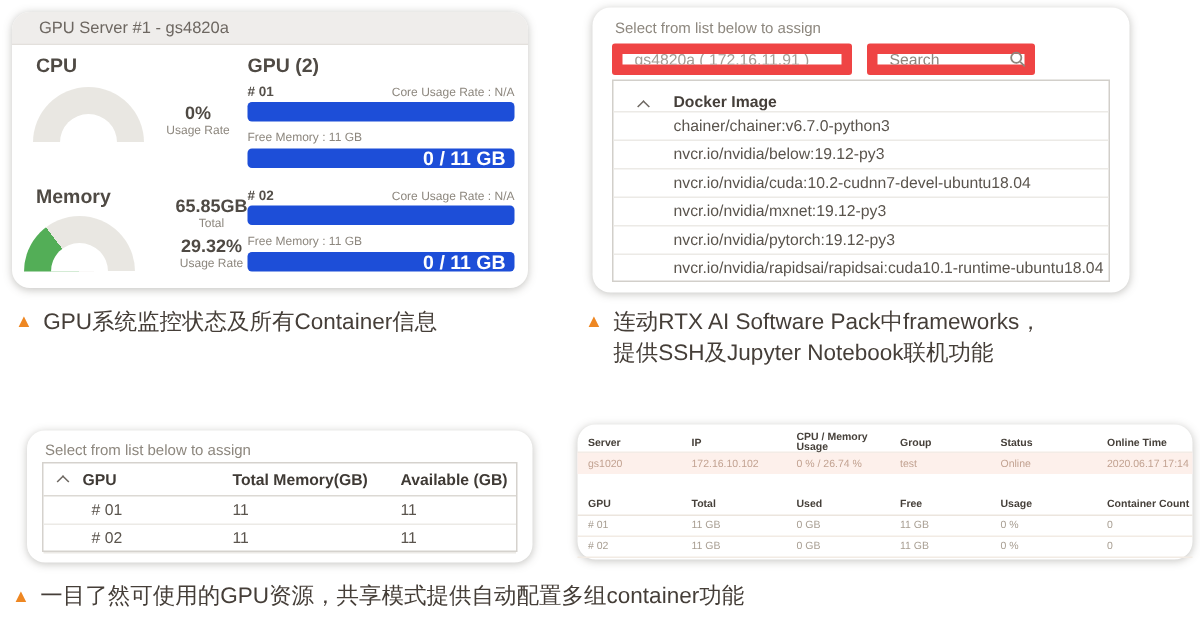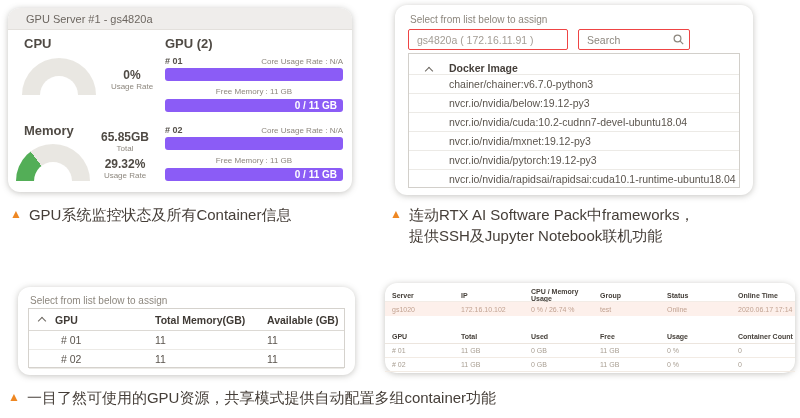--- a/index.html
+++ b/index.html
@@ -16,28 +16,28 @@
   .gauge { position:absolute; width:74px; height:37px; overflow:hidden; }
   .gauge-disc { width:74px; height:74px; border-radius:50%; background:#e9e7e2; }
   .gauge-hole { position:absolute; left:18px; top:18px; width:38px; height:38px; border-radius:50%; background:#fff; }
   .stat-block { position:absolute; text-align:center; }
   .stat-big { font-size:12px; font-weight:bold; color:#4f4a44; line-height:14px; }
   .stat-small { font-size:8px; color:#8d877e; line-height:10px; }
   .gpu-item { position:absolute; left:157px; width:178px; }
   .gpu-item-head { display:flex; justify-content:space-between; align-items:baseline; height:11px; }
   .gpu-id { font-size:9px; font-weight:bold; color:#55504a; }
   .gpu-note { font-size:8px; color:#8d877e; }
-  .bar { height:13px; background:#8b5cf6; border-radius:3px; margin-top:1px;
-         font-size:10px; font-weight:bold; color:#fff; text-align:right; line-height:13px; padding-right:6px; }
-  .free-row { text-align:center; font-size:8px; color:#8d877e; margin-top:6px; height:10px; }
+  .bar { height:13px; background:#1d4ed8; border-radius:3px; margin-top:1px;
+         font-size:13px; font-weight:bold; color:#fff; text-align:right; line-height:13px; padding-right:6px; }
+  .free-row { text-align:left; font-size:8px; color:#8d877e; margin-top:6px; height:10px; }
 
   
   .panel-docker { left:395px; top:5px; width:358px; height:190px; }
   .panel-title { position:absolute; font-size:10px; color:#8d877e; }
-  .inp { position:absolute; height:21px; border:1px solid #ef4444; border-radius:2px; background:#fff;
+  .inp { position:absolute; height:21px; border:7px solid #ef4444; border-radius:2px; background:#fff;
          font-family:"Liberation Sans", sans-serif; font-size:10.5px; padding:0 8px; }
   .inp-server { left:13px; top:24px; width:160px; color:#a39d95; }
   .inp-search-wrap { position:absolute; left:183px; top:24px; width:112px; height:21px; }
   .inp-search { left:0; top:0; width:112px; color:#55504a; padding-right:14px; }
   .inp-search::placeholder { color:#8d877e; }
   .search-glyph { position:absolute; right:6px; top:5px; }
   .list-table { position:absolute; left:13px; top:48px; width:332px; height:135px; border:1px solid #d2cfca; }
   .list-head { height:20px; display:flex; align-items:flex-end; font-size:10.5px; font-weight:bold; color:#453f3a; }
   .chev { display:inline-block; width:6px; height:6px; border-left:1.5px solid #6d6761; border-top:1.5px solid #6d6761;
           transform:rotate(45deg); margin:2px 0 0 0; }
@@ -87,21 +87,21 @@
   <div class="stat-block" style="left:94px; top:60px; width:60px;">
     <div class="stat-big">0%</div>
     <div class="stat-small">Usage Rate</div>
   </div>
 
   <div class="sec-label" style="left:16px; top:115px;">Memory</div>
   <div class="gauge" style="left:8px; top:136px;">
     <div class="gauge-disc" style="background: conic-gradient(from 270deg, rgb(83, 174, 87) 0deg, rgb(83, 174, 87) 52.776deg, rgb(233, 231, 226) 52.776deg, rgb(233, 231, 226) 180deg, rgb(255, 255, 255) 180deg, rgb(255, 255, 255) 360deg);"></div>
     <div class="gauge-hole"></div>
   </div>
-  <div class="stat-block" style="left:82px; top:122px; width:70px;">
+  <div class="stat-block" style="left:98px; top:122px; width:70px;">
     <div class="stat-big">65.85GB</div>
     <div class="stat-small">Total</div>
     <div class="stat-big" style="margin-top:3px;">29.32%</div>
     <div class="stat-small">Usage Rate</div>
   </div>
 
   <div class="sec-label" style="left:157px; top:28px;">GPU (2)</div>
 
   <div class="gpu-item" style="top:48px;">
     <div class="gpu-item-head">

